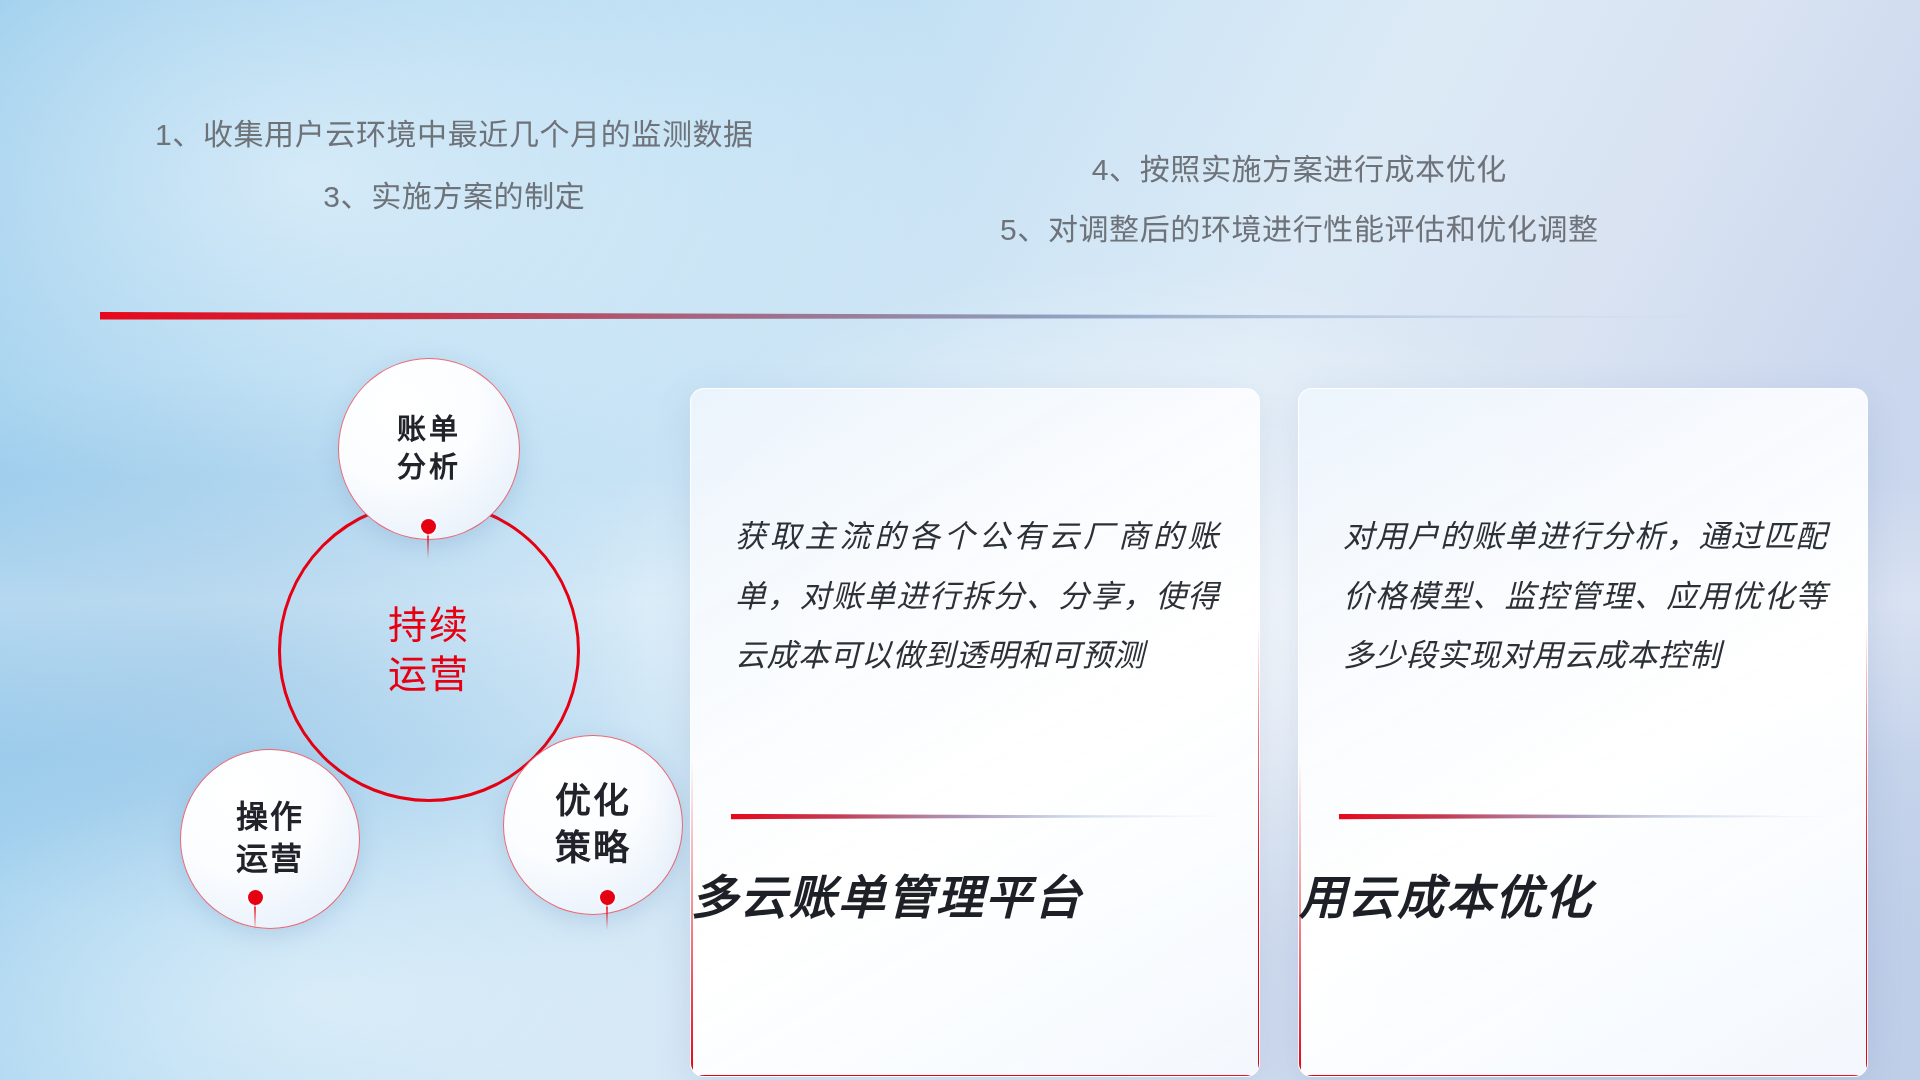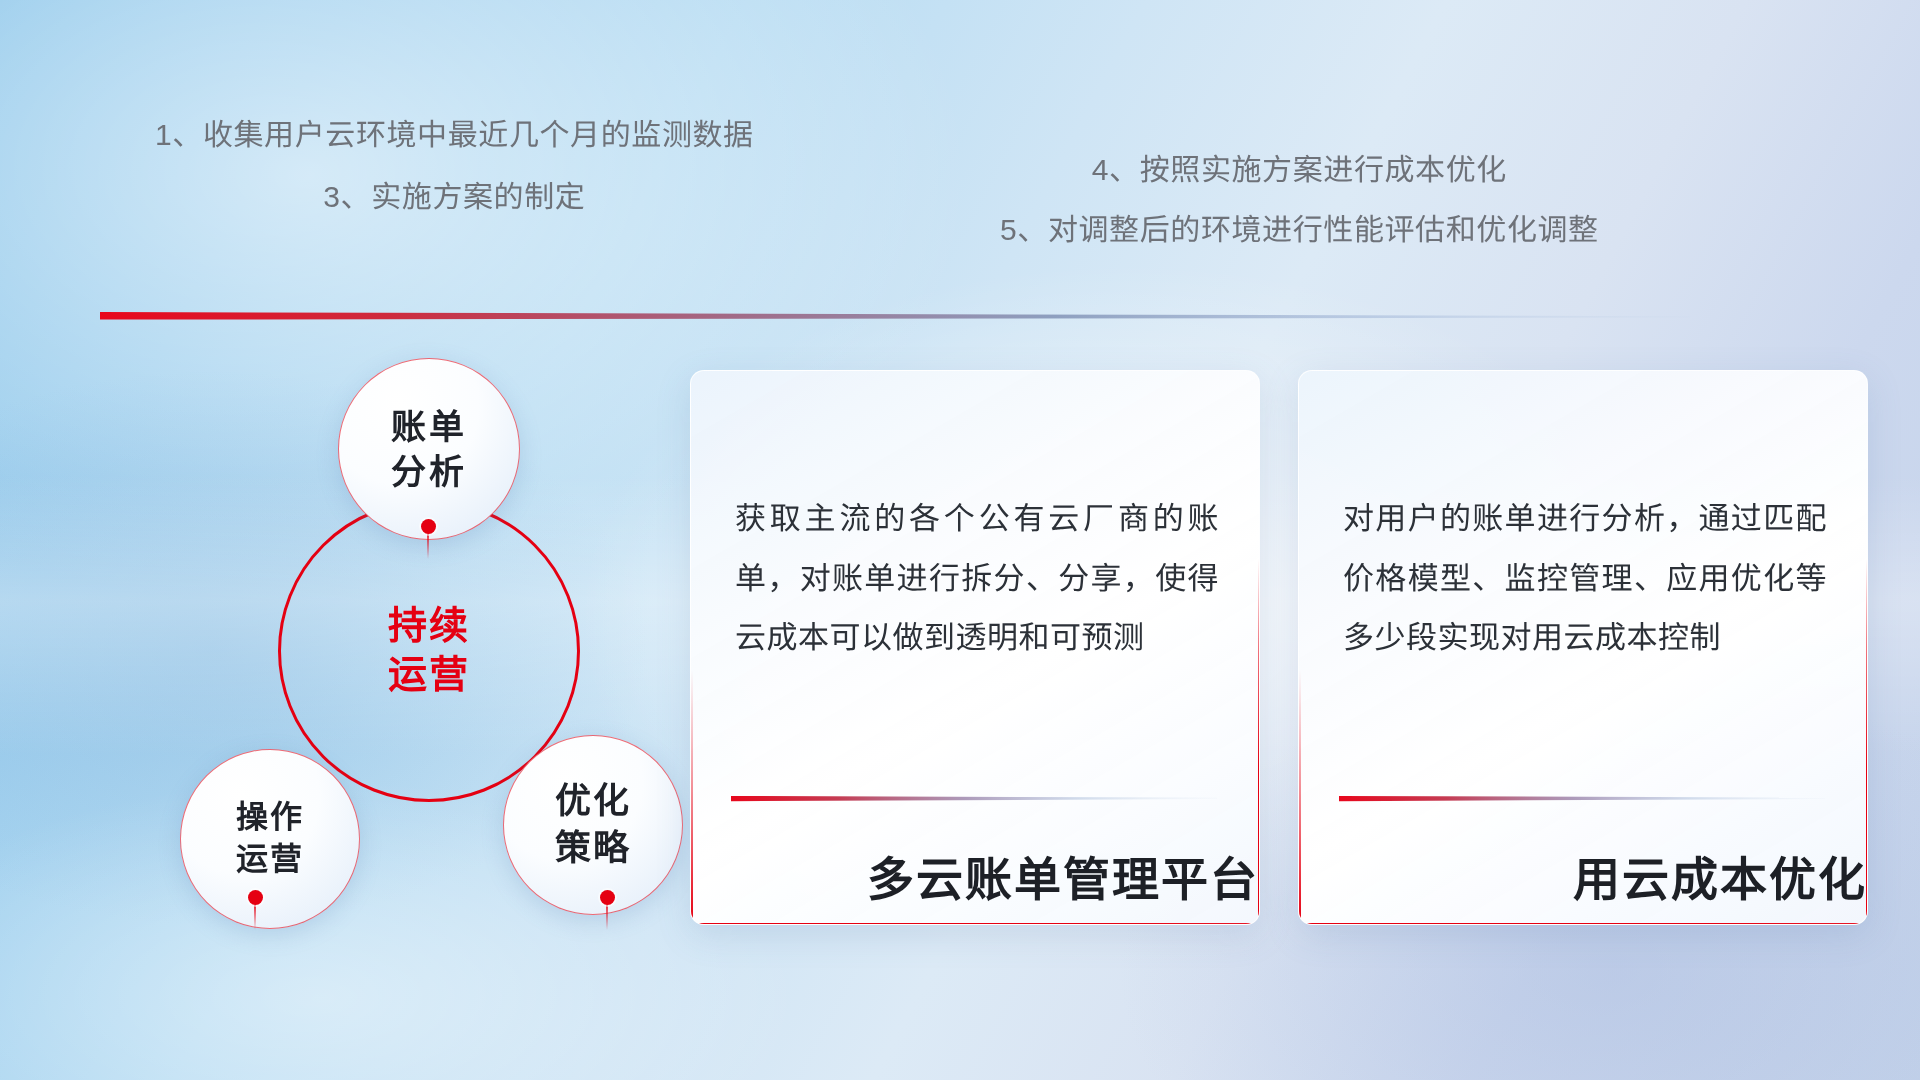--- a/index.html
+++ b/index.html
@@ -84,21 +84,21 @@
     border-radius:50%;
     border:3px solid #e50012;
     box-sizing:border-box;
   }
   .center-label {
     position:absolute;
     left:188px; top:150px; width:302px; height:302px;
     display:flex; flex-direction:column;
     align-items:center; justify-content:center;
     color:#e50012;
-    font-weight:bold;
+    font-weight:normal;
     font-size:39px;
     line-height:1.25;
     letter-spacing:2px;
     text-align:center;
   }
   .bubble {
     position:absolute;
     border-radius:50%;
     border:1.5px solid rgba(229,0,18,0.58);
     display:flex; flex-direction:column;
@@ -106,21 +106,21 @@
     text-align:center;
     font-weight:bold;
     color:#20232a;
     line-height:1.3;
     background:
       radial-gradient(circle at 34% 26%, #ffffff 0%, #fbfdff 44%, #eaf2fb 78%, #dfeaf7 100%);
     box-shadow:0 6px 22px rgba(90,130,180,0.22);
   }
   .bubble.top {
     left:248px; top:8px; width:182px; height:182px;
-    font-size:35px; letter-spacing:3px;
+    font-size:29px; letter-spacing:3px;
   }
   .bubble.bl {
     left:90px; top:399px; width:180px; height:180px;
     font-size:32px; letter-spacing:2px;
   }
   .bubble.br {
     left:413px; top:385px; width:180px; height:180px;
     font-size:36px; letter-spacing:2px;
   }
   .node-dot {
@@ -141,35 +141,36 @@
   .dot-br   { left:510px; top:540px; }
   .tail-br  { left:516px; top:554px; }
 
   
   #cards-row {
     position:absolute; left:0; top:0; width:1920px; height:1080px; z-index:3;
     pointer-events:none;
   }
   .feature-card {
     position:absolute;
-    top:370px;
+    top:388px;
     width:570px;
-    height:555px;
+    height:689px;
     border-radius:14px;
     background:
       linear-gradient(150deg,
         rgba(236,244,252,0.96) 0%,
         rgba(249,251,254,0.97) 30%,
         rgba(255,255,255,0.99) 56%,
         rgba(250,252,255,0.97) 80%,
         rgba(244,248,253,0.96) 100%);
     border:1px solid rgba(255,255,255,0.85);
     box-shadow:0 10px 34px rgba(86,124,172,0.17);
     overflow:hidden;
     pointer-events:auto;
+    font-style:italic;
   }
   .feature-card.card-1 { left:690px; }
   .feature-card.card-2 { left:1298px; }
   .card-accent-r {
     position:absolute; right:-1px; top:0; width:2.5px; height:100%;
     background:linear-gradient(180deg, rgba(229,0,18,0) 0%, rgba(229,0,18,0) 34%, rgba(229,0,18,0.55) 50%, #e50012 72%, #e50012 100%);
   }
   .card-accent-b {
     position:absolute; left:0; bottom:-1px; height:2.5px; width:100%;
     background:linear-gradient(90deg, #e50012 0%, #e50012 72%, rgba(229,0,18,0.9) 100%);
@@ -190,26 +191,25 @@
     text-align:justify;
     text-justify:inter-ideograph;
   }
   .card-rule {
     position:absolute;
     left:40px; top:417px; width:486px; height:7px;
   }
   .card-title {
     position:absolute;
     left:0; right:0; top:470px;
-    text-align:right;
+    text-align:left;
     font-size:47px;
     font-weight:bold;
     color:#1d2026;
     letter-spacing:2px;
-    padding-left:12px;
   }
 </style>
 </head>
 <body>
 
 <div id="bg-layer">
   <div class="bg-base"></div>
   <div class="bg-glow-a"></div>
   <div class="bg-glow-c"></div>
   <div class="bg-sheen"></div>

